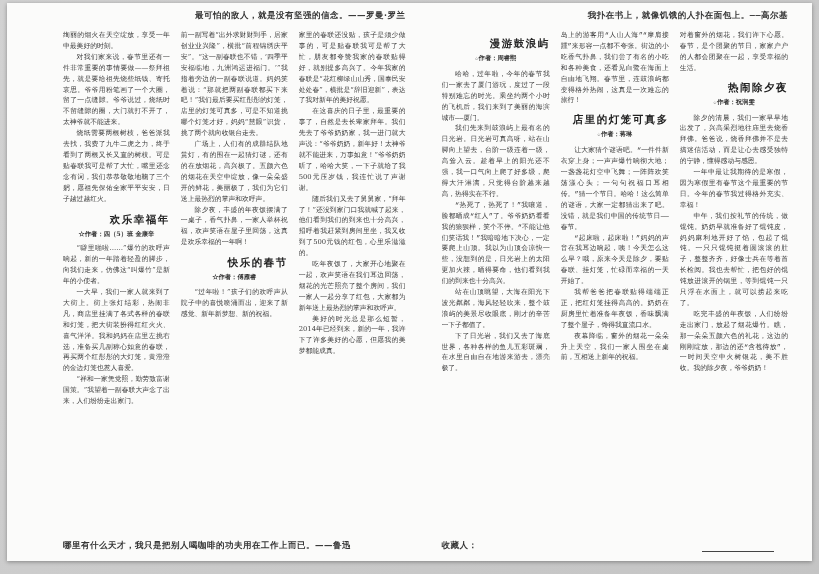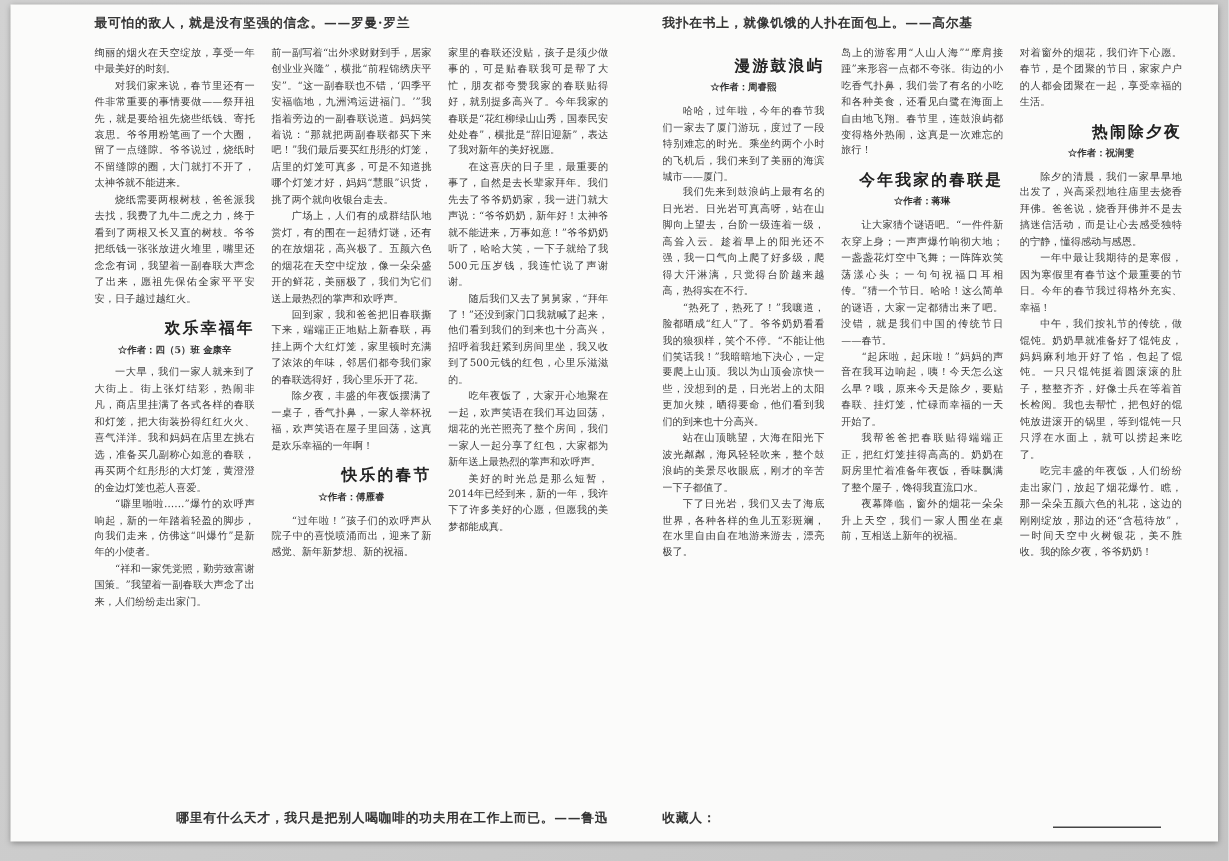--- a/index.html
+++ b/index.html
@@ -20,25 +20,25 @@
     box-shadow: 0 1px 4px rgba(0,0,0,0.35);
     display: flex;
   }
   .page {
     height: 100%;
     display: flex;
     flex-direction: column;
     overflow: hidden;
   }
   .page.left  { width: 50.5%; padding: 0 8px 0 56px; }
-  .page.right { width: 49.5%; padding: 0 24px 0 28px; }
+  .page.right { width: 49.5%; padding: 0 24px 0 28px; font-family: Liberation Mono, monospace; }
   .page-header {
     flex: 0 0 auto;
     padding: 7px 0 6px 0;
-    text-align: left;
+    text-align: right;
     font-size: 8.5px;
     font-weight: bold;
     color: #353535;
     letter-spacing: 0.5px;
     white-space: nowrap;
   }
   .cols {
     flex: 1 1 auto;
     display: flex;
     gap: 11px;
@@ -76,21 +76,21 @@
   }
   .page-footer {
     flex: 0 0 auto;
     padding: 6px 0 9px 0;
     font-size: 8.5px;
     font-weight: bold;
     color: #353535;
     letter-spacing: 0.5px;
     white-space: nowrap;
   }
-  .page.left .page-footer { text-align: right; }
+  .page.left .page-footer { text-align: left; }
   .page.right .page-footer {
     display: flex;
     justify-content: space-between;
     align-items: flex-end;
     padding-right: 14px;
   }
   .collector-blank {
     display: inline-block;
     width: 72px;
     border-bottom: 1px solid #444;
@@ -103,31 +103,30 @@
 
 <div class="canvas">
   <div class="paper">
 
     <section class="page left">
       <div class="page-header">最可怕的敌人，就是没有坚强的信念。——罗曼·罗兰</div>
       <div class="cols">
         <div class="col">
             <p class="blk-cont">绚丽的烟火在天空绽放，享受一年中最美好的时刻。</p>
             <p class="blk-p">对我们家来说，春节里还有一件非常重要的事情要做——祭拜祖先，就是要给祖先烧些纸钱、寄托哀思。爷爷用粉笔画了一个大圈，留了一点缝隙。爷爷说过，烧纸时不留缝隙的圈，大门就打不开了，太神爷就不能进来。</p>
-            <p class="blk-p">烧纸需要两根树枝，爸爸派我去找，我费了九牛二虎之力，终于看到了两根又长又直的树枝。爷爷把纸钱一张张放进火堆里，嘴里还念念有词，我望着一副春联大声念了出来，愿祖先保佑全家平平安安，日子越过越红火。</p>
+            <p class="blk-p">烧纸需要两根树枝，爸爸派我去找，我费了九牛二虎之力，终于看到了两根又长又直的树枝。可是贴春联我可是帮了大忙，嘴里还念念有词，我们恭恭敬敬地鞠了三个躬，愿祖先保佑全家平平安安，日子越过越红火。</p>
             <h3 class="blk-title">欢乐幸福年</h3>
             <p class="blk-byline">☆作者：四（5）班 金康辛</p>
+            <p class="blk-p">“噼里啪啦……”爆竹的欢呼声响起，新的一年踏着轻盈的脚步，向我们走来，仿佛这“叫爆竹”是新年的小使者。</p>
             <p class="blk-p">一大早，我们一家人就来到了大街上。街上张灯结彩，热闹非凡，商店里挂满了各式各样的春联和灯笼，把大街装扮得红红火火、喜气洋洋。我和妈妈在店里左挑右选，准备买几副称心如意的春联，再买两个红彤彤的大灯笼，黄澄澄的金边灯笼也惹人喜爱。</p>
-            <p class="blk-p">“噼里啪啦……”爆竹的欢呼声响起，新的一年踏着轻盈的脚步，向我们走来，仿佛这“叫爆竹”是新年的小使者。</p>
             <p class="blk-p">“祥和一家凭党照，勤劳致富谢国策。”我望着一副春联大声念了出来，人们纷纷走出家门。</p>
           </div>
         <div class="col">
             <p class="blk-cont">前一副写着“出外求财财到手，居家创业业兴隆”，横批“前程锦绣庆平安”。“这一副春联也不错，‘四季平安福临地，九洲鸿运进福门。’”我指着旁边的一副春联说道。妈妈笑着说：“那就把两副春联都买下来吧！”我们最后要买红彤彤的灯笼，店里的灯笼可真多，可是不知道挑哪个灯笼才好，妈妈“慧眼”识货，挑了两个就向收银台走去。</p>
             <p class="blk-p">广场上，人们有的成群结队地赏灯，有的围在一起猜灯谜，还有的在放烟花，高兴极了。五颜六色的烟花在天空中绽放，像一朵朵盛开的鲜花，美丽极了，我们为它们送上最热烈的掌声和欢呼声。</p>
-            <p class="blk-p">回到家，我和爸爸把旧春联撕下来，端端正正地贴上新春联，再挂上两个大红灯笼，家里顿时充满了浓浓的年味，邻居们都夸我们家的春联选得好，我心里乐开了花。</p>
             <p class="blk-p">除夕夜，丰盛的年夜饭摆满了一桌子，香气扑鼻，一家人举杯祝福，欢声笑语在屋子里回荡，这真是欢乐幸福的一年啊！</p>
             <h3 class="blk-title">快乐的春节</h3>
             <p class="blk-byline">☆作者：傅雁睿</p>
             <p class="blk-p">“过年啦！”孩子们的欢呼声从院子中的喜悦喷涌而出，迎来了新感觉、新年新梦想、新的祝福。</p>
           </div>
         <div class="col">
             <p class="blk-cont">家里的春联还没贴，孩子是须少做事的，可是贴春联我可是帮了大忙，朋友都夸赞我家的春联贴得好，就别提多高兴了。今年我家的春联是“花红柳绿山山秀，国泰民安处处春”，横批是“辞旧迎新”，表达了我对新年的美好祝愿。</p>
             <p class="blk-p">在这喜庆的日子里，最重要的事了，自然是去长辈家拜年。我们先去了爷爷奶奶家，我一进门就大声说：“爷爷奶奶，新年好！太神爷就不能进来，万事如意！”爷爷奶奶听了，哈哈大笑，一下子就给了我500元压岁钱，我连忙说了声谢谢。</p>
             <p class="blk-p">随后我们又去了舅舅家，“拜年了！”还没到家门口我就喊了起来，他们看到我们的到来也十分高兴，招呼着我赶紧到房间里坐，我又收到了500元钱的红包，心里乐滋滋的。</p>
             <p class="blk-p">吃年夜饭了，大家开心地聚在一起，欢声笑语在我们耳边回荡，烟花的光芒照亮了整个房间，我们一家人一起分享了红包，大家都为新年送上最热烈的掌声和欢呼声。</p>
@@ -144,21 +143,21 @@
             <h3 class="blk-title">漫游鼓浪屿</h3>
             <p class="blk-byline">☆作者：周睿熙</p>
             <p class="blk-p">哈哈，过年啦，今年的春节我们一家去了厦门游玩，度过了一段特别难忘的时光。乘坐约两个小时的飞机后，我们来到了美丽的海滨城市——厦门。</p>
             <p class="blk-p">我们先来到鼓浪屿上最有名的日光岩。日光岩可真高呀，站在山脚向上望去，台阶一级连着一级，高耸入云。趁着早上的阳光还不强，我一口气向上爬了好多级，爬得大汗淋漓，只觉得台阶越来越高，热得实在不行。</p>
             <p class="blk-p">“热死了，热死了！”我嚷道，脸都晒成“红人”了。爷爷奶奶看看我的狼狈样，笑个不停。“不能让他们笑话我！”我暗暗地下决心，一定要爬上山顶。我以为山顶会凉快一些，没想到的是，日光岩上的太阳更加火辣，晒得要命，他们看到我们的到来也十分高兴。</p>
             <p class="blk-p">站在山顶眺望，大海在阳光下波光粼粼，海风轻轻吹来，整个鼓浪屿的美景尽收眼底，刚才的辛苦一下子都值了。</p>
             <p class="blk-p">下了日光岩，我们又去了海底世界，各种各样的鱼儿五彩斑斓，在水里自由自在地游来游去，漂亮极了。</p>
           </div>
         <div class="col">
             <p class="blk-cont">岛上的游客用“人山人海”“摩肩接踵”来形容一点都不夸张。街边的小吃香气扑鼻，我们尝了有名的小吃和各种美食，还看见白鹭在海面上自由地飞翔。春节里，连鼓浪屿都变得格外热闹，这真是一次难忘的旅行！</p>
-            <h3 class="blk-title">今年我家的春联是</h3>
+            <h3 class="blk-title">店里的灯笼可真多</h3>
             <p class="blk-byline">☆作者：蒋琳</p>
             <p class="blk-p">让大家猜个谜语吧。“一件件新衣穿上身；一声声爆竹响彻大地；一盏盏花灯空中飞舞；一阵阵欢笑荡漾心头；一句句祝福口耳相传。”猜一个节日。哈哈！这么简单的谜语，大家一定都猜出来了吧。没错，就是我们中国的传统节日——春节。</p>
             <p class="blk-p">“起床啦，起床啦！”妈妈的声音在我耳边响起，咦！今天怎么这么早？哦，原来今天是除夕，要贴春联、挂灯笼，忙碌而幸福的一天开始了。</p>
             <p class="blk-p">我帮爸爸把春联贴得端端正正，把红灯笼挂得高高的。奶奶在厨房里忙着准备年夜饭，香味飘满了整个屋子，馋得我直流口水。</p>
             <p class="blk-p">夜幕降临，窗外的烟花一朵朵升上天空，我们一家人围坐在桌前，互相送上新年的祝福。</p>
           </div>
         <div class="col">
             <p class="blk-cont">对着窗外的烟花，我们许下心愿。春节，是个团聚的节日，家家户户的人都会团聚在一起，享受幸福的生活。</p>
             <h3 class="blk-title">热闹除夕夜</h3>
             <p class="blk-byline">☆作者：祝涧雯</p>

